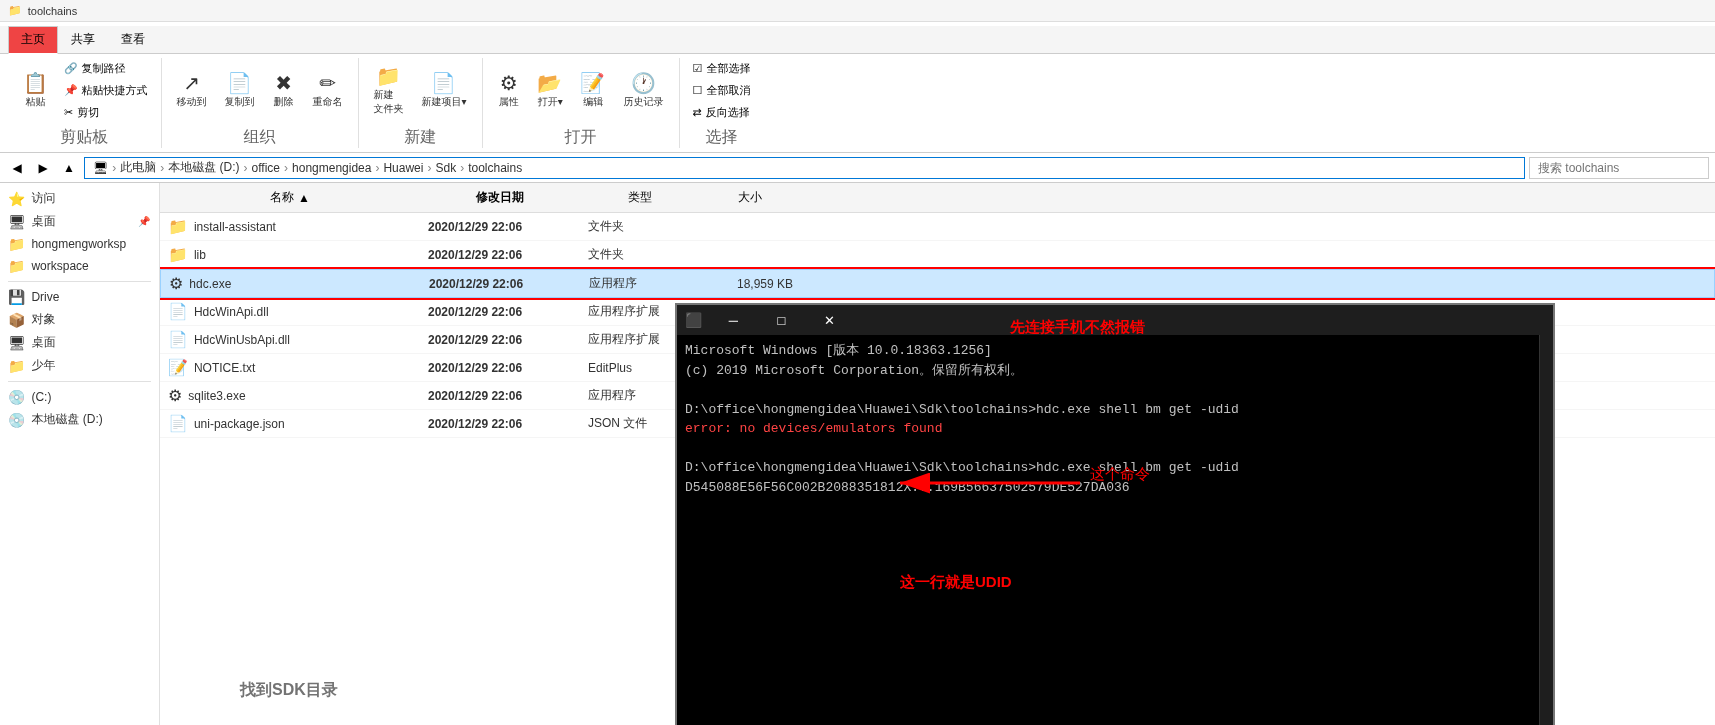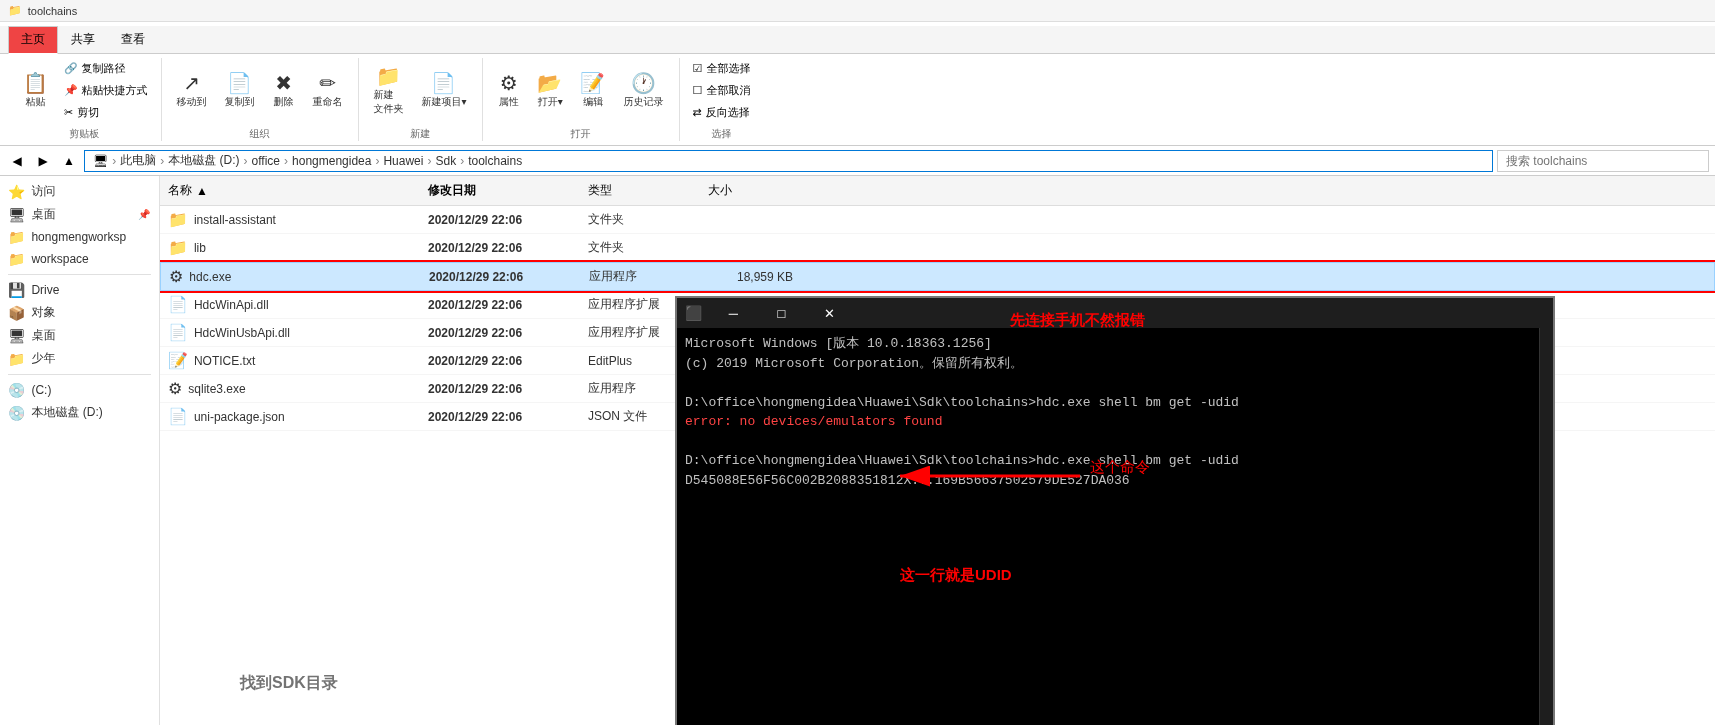--- a/index.html
+++ b/index.html
@@ -50,21 +50,21 @@
     .ribbon-group {
       display: flex;
       flex-direction: column;
       align-items: center;
       border-right: 1px solid #e0e0e0;
       padding: 0 8px;
       min-width: 60px;
     }
     .ribbon-group:last-child { border-right: none; }
     .ribbon-group-label {
-      font-size: 10px;
+      font-size: 16px;
       color: #666;
       margin-top: auto;
       padding-top: 4px;
     }
     .ribbon-buttons {
       display: flex;
       gap: 4px;
       align-items: center;
       flex: 1;
     }
@@ -129,21 +129,21 @@
       padding: 2px 8px;
       font-size: 12px;
       display: flex;
       align-items: center;
       background: #fff;
       gap: 4px;
     }
     .path-sep { color: #888; }
     .path-part { color: #333; cursor: pointer; }
     .search-box {
-      width: 212px;
+      width: 180px;
       height: 22px;
       border: 1px solid #ccc;
       padding: 2px 8px;
       font-size: 12px;
     }
 
     
     .main-layout {
       display: flex;
       height: calc(725px - 22px - 115px - 30px);
@@ -187,20 +187,21 @@
       z-index: 1;
     }
     .col-header {
       font-size: 12px;
       padding: 2px 8px;
       cursor: pointer;
       user-select: none;
       display: flex;
       align-items: center;
       gap: 4px;
+      justify-content: center;
     }
     .col-name { width: 260px; }
     .col-date { width: 160px; font-weight: bold; }
     .col-type { width: 120px; }
     .col-size { width: 100px; text-align: right; }
 
     .file-row {
       display: flex;
       align-items: center;
       padding: 3px 0;

